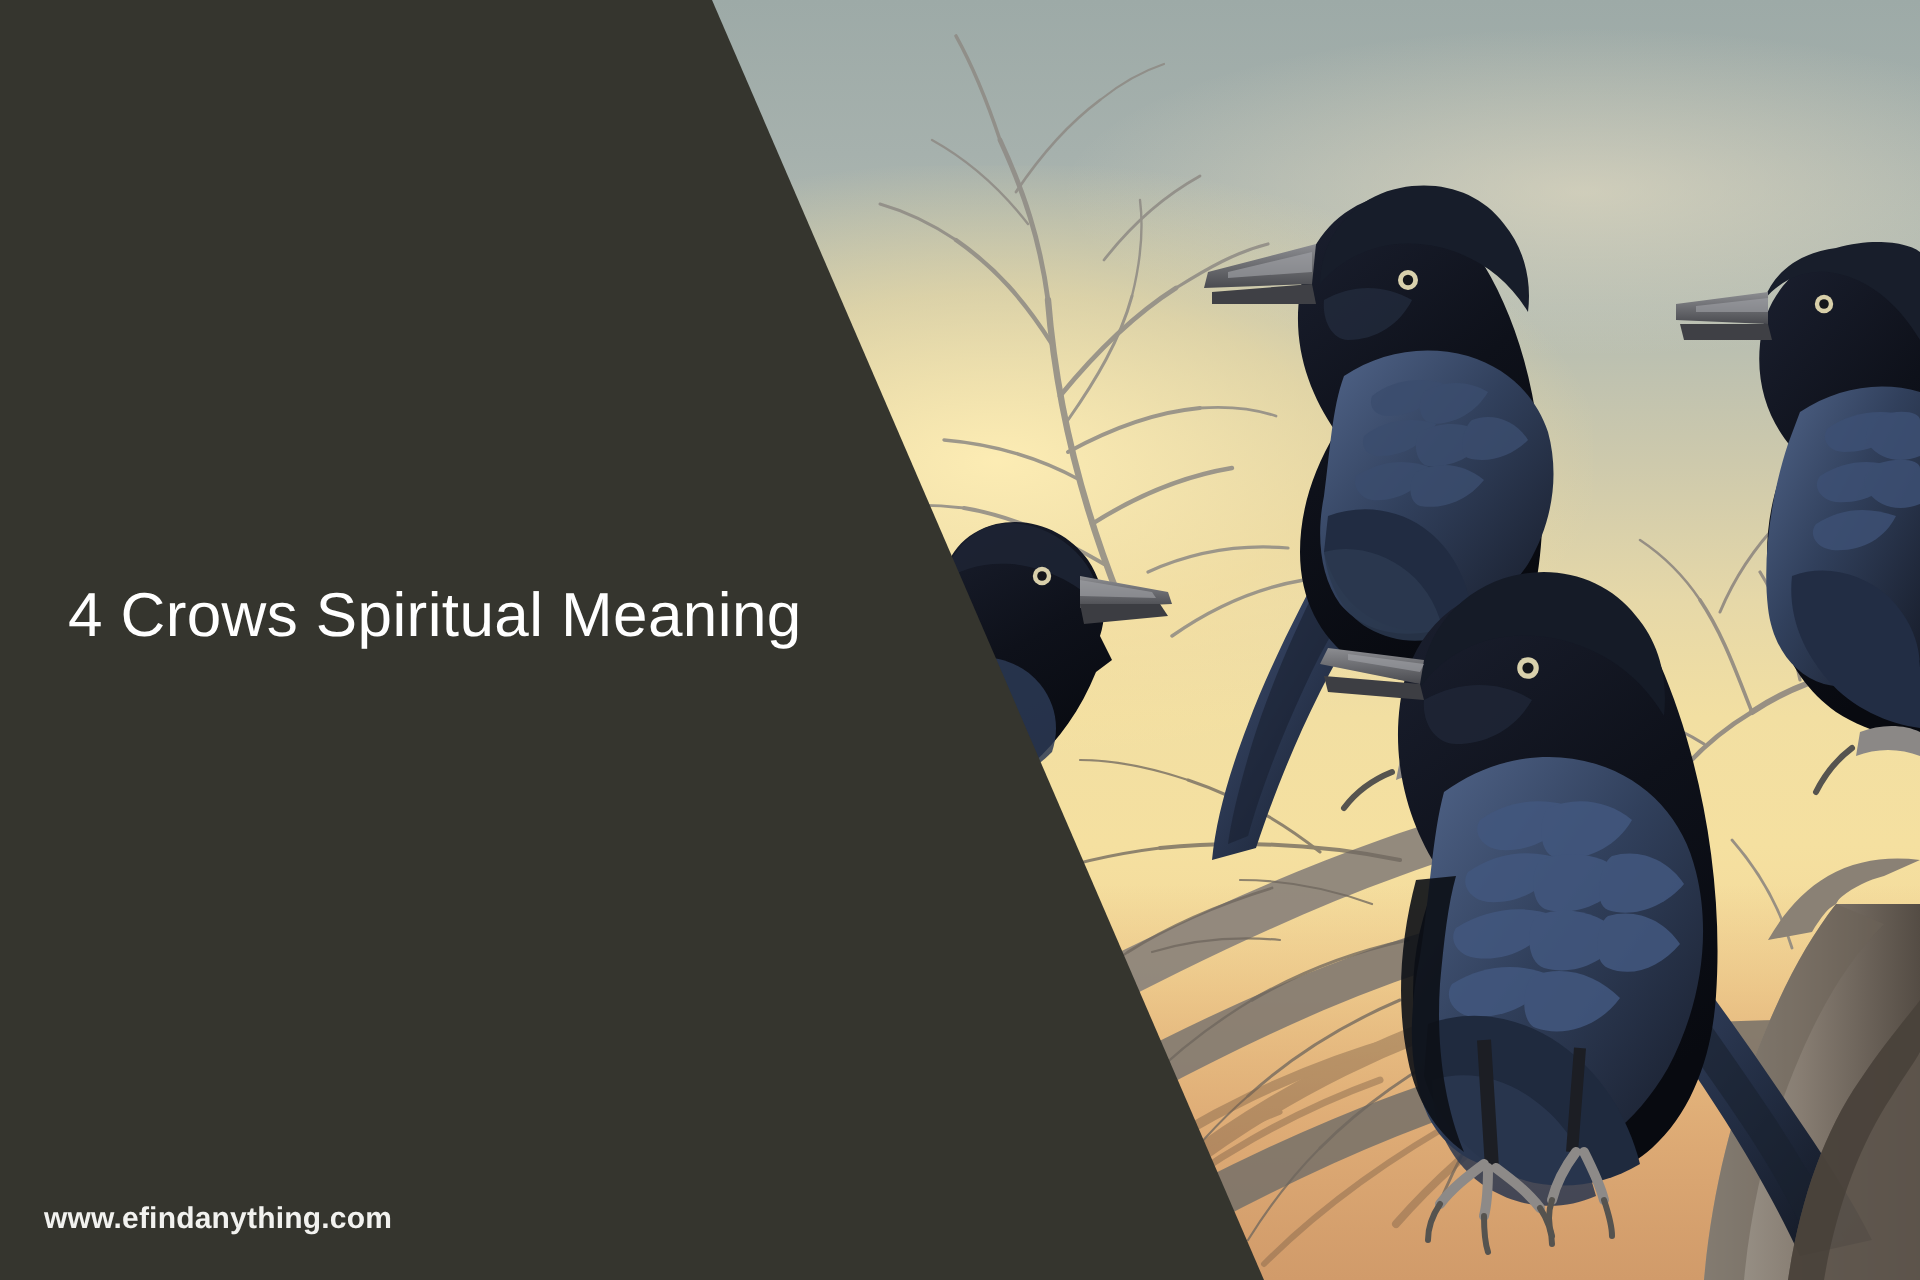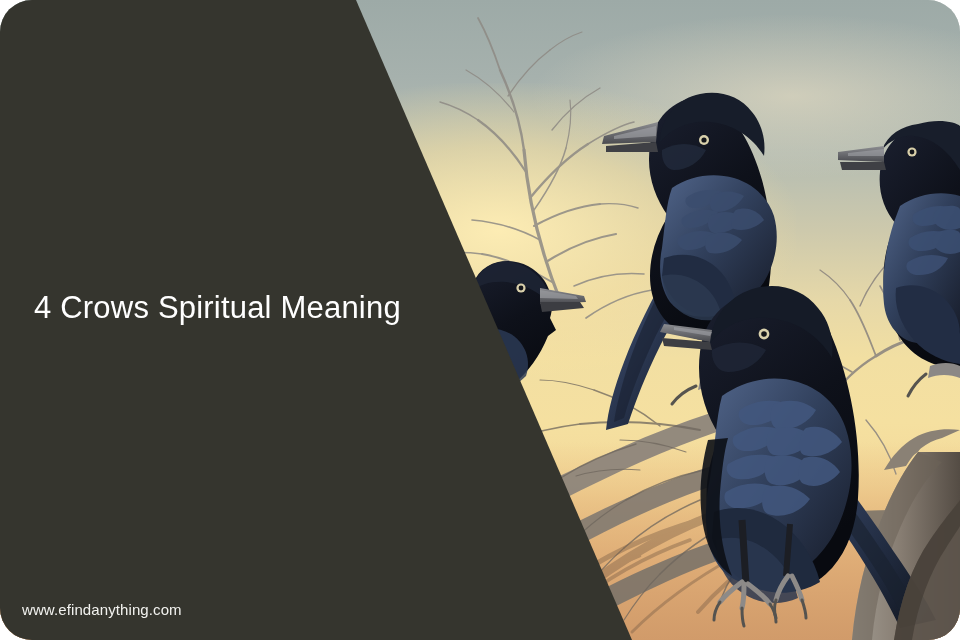--- a/index.html
+++ b/index.html
@@ -5,21 +5,20 @@
 <style>
   html,body{margin:0;padding:0;background:#ffffff;}
   body{font-family:"Liberation Sans","DejaVu Sans",sans-serif;}
 
   .banner{
     position:relative;
     width:960px;
     height:640px;
     overflow:hidden;
     background:#c9cfcb;
-    border-radius:32px;
   }
 
   
   .artwork{
     position:absolute;
     inset:0;
     overflow:hidden;
   }
   .sky{
     position:absolute;
@@ -109,21 +108,21 @@
     line-height:1.25;
     font-family:"Liberation Sans","DejaVu Sans",sans-serif;
     -webkit-font-smoothing:antialiased;
   }
   .site-url{
     position:absolute;
     left:22px;
     top:601px;
     color:#f2f2ef;
     font-size:15px;
-    font-weight:400;
+    font-weight:700;
     letter-spacing:.1px;
     font-family:"Liberation Sans","DejaVu Sans",sans-serif;
   }
 </style>
 </head>
 <body>
 
 <div class="banner">
 
   <div class="artwork">

